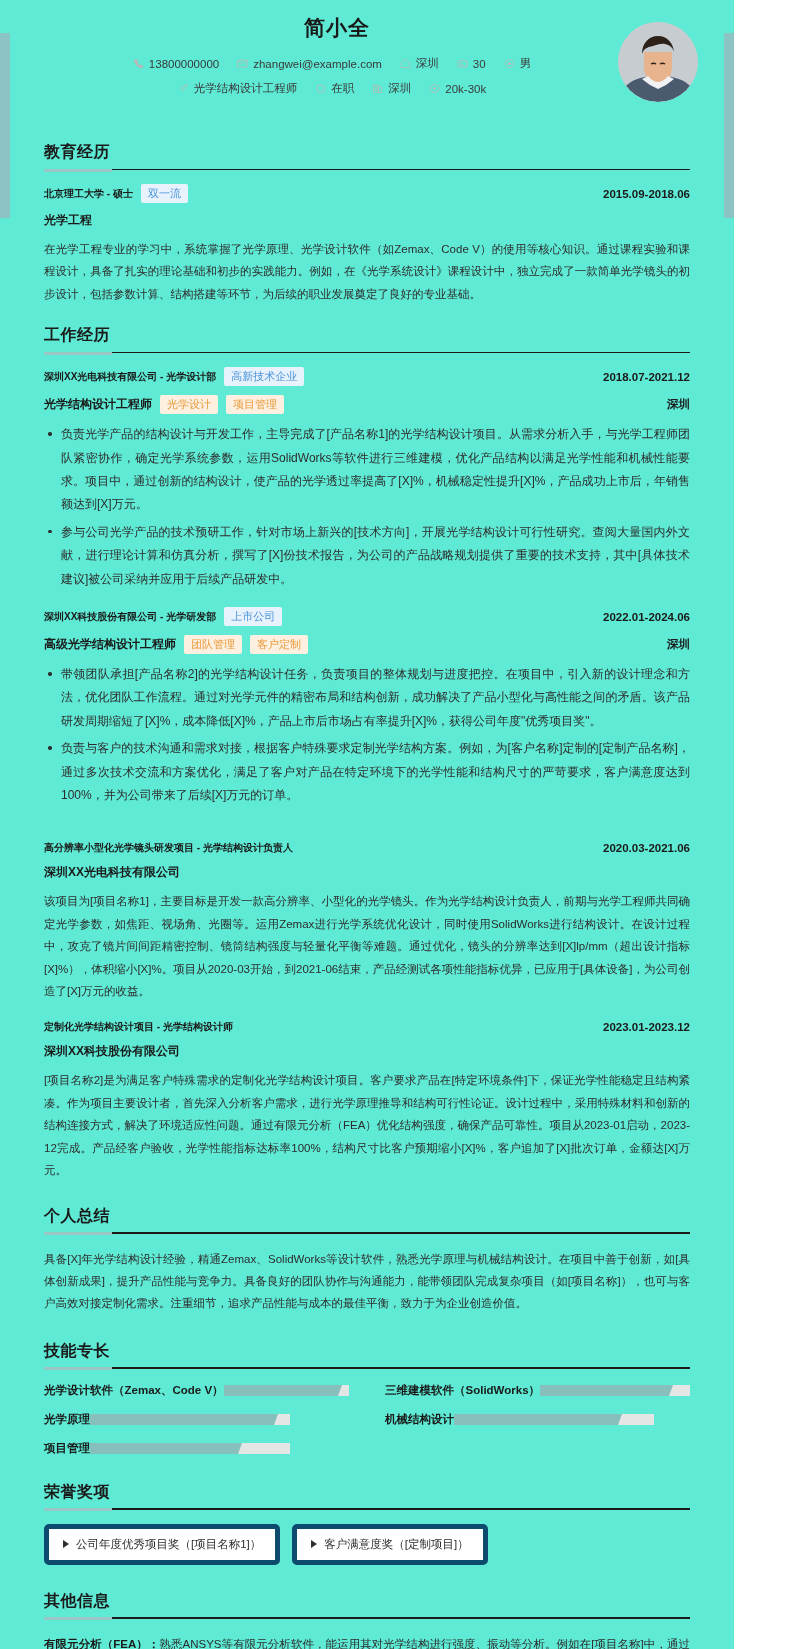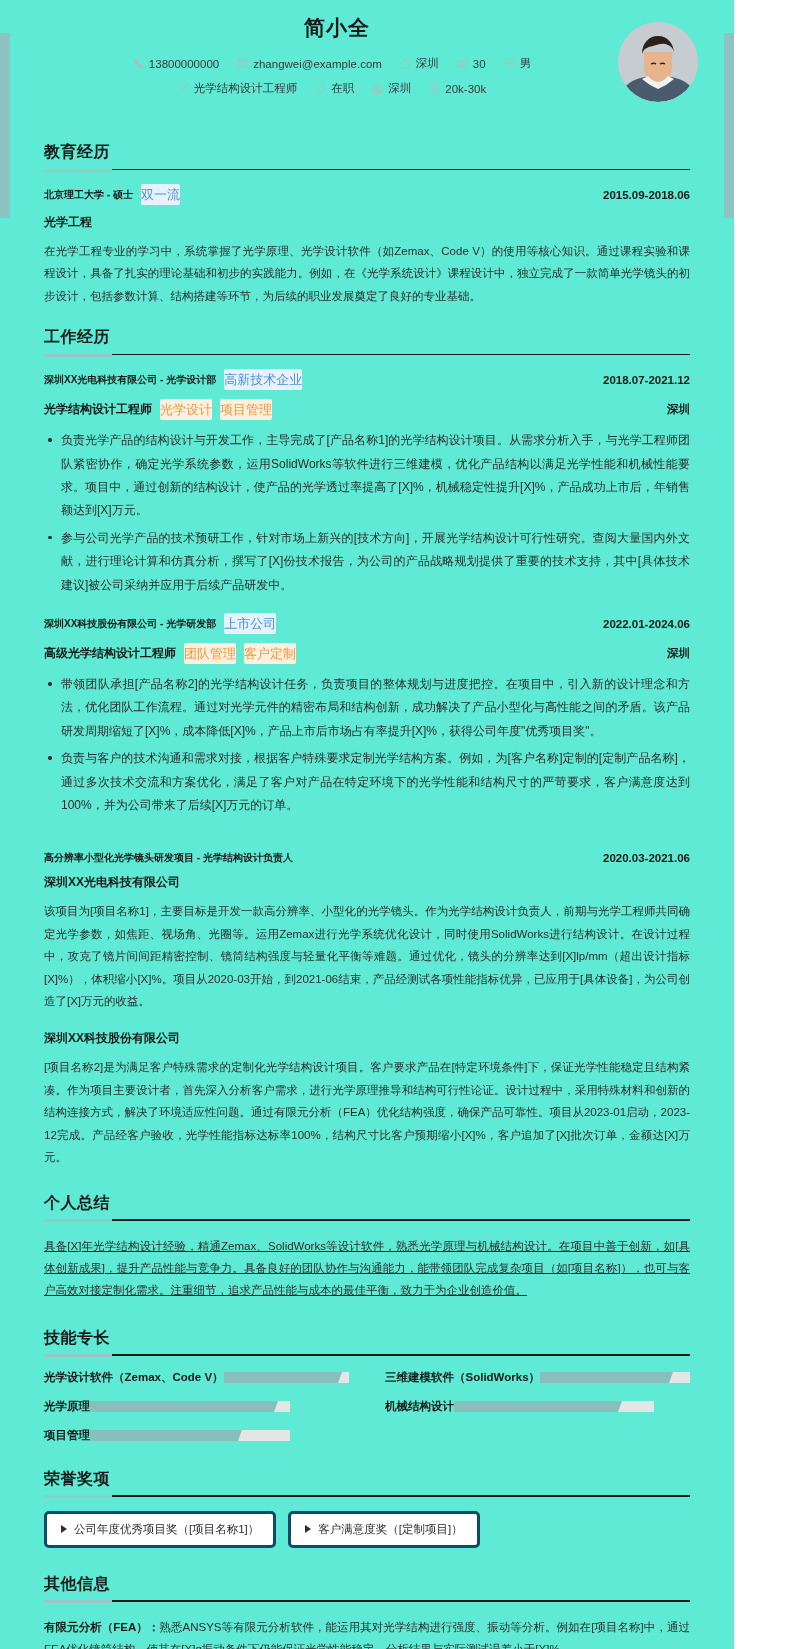--- a/index.html
+++ b/index.html
@@ -104,23 +104,23 @@
   .row-left { display: flex; align-items: center; gap: 8px; flex-wrap: wrap; }
   .org { font-size: 10px; font-weight: bold; color: #1a1a1a; }
   .date { font-size: 11.5px; font-weight: bold; color: #1a1a1a; white-space: nowrap; }
   .loc { font-size: 11.5px; font-weight: bold; color: #1a1a1a; white-space: nowrap; }
   .role { font-size: 12px; font-weight: bold; color: #1a1a1a; }
   .major { font-size: 12px; font-weight: bold; color: #1a1a1a; margin-bottom: 9px; }
   .sub-org { font-size: 12px; font-weight: bold; color: #1a1a1a; margin-bottom: 9px; margin-top: 8px; }
 
   .tag {
     display: inline-block;
-    font-size: 13px;
+    font-size: 11px;
     line-height: 1;
-    padding: 4px 0;
+    padding: 4px 7px;
     border-radius: 2px;
     white-space: nowrap;
   }
   .tag.blue   { background: #e8f2fc; color: #4a93d9; }
   .tag.orange { background: #fdf0e0; color: #e89b3c; }
 
   .para {
     font-size: 11.5px;
     line-height: 1.95;
     color: #2d2d2d;
@@ -176,21 +176,21 @@
     background: #87bfbd;
     transform: skewX(-20deg);
   }
 
   
   .awards { display: flex; flex-wrap: wrap; gap: 12px; }
   .award-chip {
     display: inline-flex;
     align-items: center;
     gap: 7px;
-    border: 3px solid #0c4a6e;
+    border: 5px solid #0c4a6e;
     border-radius: 5px;
     padding: 8px 14px;
     font-size: 11.5px;
     color: #2d2d2d;
     background: #fff;
   }
   .award-chip .tri {
     width: 0; height: 0;
     border-left: 6px solid #2d2d2d;
     border-top: 4px solid transparent;
@@ -405,26 +405,30 @@
     <div class="entry">
       <div class="row">
         <span class="org">高分辨率小型化光学镜头研发项目 - 光学结构设计负责人</span>
         <span class="date">2020.03-2021.06</span>
       </div>
       <div class="sub-org">深圳XX光电科技有限公司</div>
       <div class="para">该项目为[项目名称1]，主要目标是开发一款高分辨率、小型化的光学镜头。作为光学结构设计负责人，前期与光学工程师共同确定光学参数，如焦距、视场角、光圈等。运用Zemax进行光学系统优化设计，同时使用SolidWorks进行结构设计。在设计过程中，攻克了镜片间间距精密控制、镜筒结构强度与轻量化平衡等难题。通过优化，镜头的分辨率达到[X]lp/mm（超出设计指标[X]%），体积缩小[X]%。项目从2020-03开始，到2021-06结束，产品经测试各项性能指标优异，已应用于[具体设备]，为公司创造了[X]万元的收益。</div>
     </div>
 
     <div class="entry" style="margin-top:18px;">
+      <div class="row">
+        <span class="org">定制化光学结构设计项目 - 光学结构设计师</span>
+        <span class="date">2023.01-2023.12</span>
+      </div>
       <div class="sub-org">深圳XX科技股份有限公司</div>
       <div class="para">[项目名称2]是为满足客户特殊需求的定制化光学结构设计项目。客户要求产品在[特定环境条件]下，保证光学性能稳定且结构紧凑。作为项目主要设计者，首先深入分析客户需求，进行光学原理推导和结构可行性论证。设计过程中，采用特殊材料和创新的结构连接方式，解决了环境适应性问题。通过有限元分析（FEA）优化结构强度，确保产品可靠性。项目从2023-01启动，2023-12完成。产品经客户验收，光学性能指标达标率100%，结构尺寸比客户预期缩小[X]%，客户追加了[X]批次订单，金额达[X]万元。</div>
     </div>
   </div>
 
-  <div class="section" style="margin-top:24px;text-decoration:underline;">
+  <div class="section" style="margin-top:24px;">
     <div class="sec-head">
       <span class="sec-title">个人总结</span>
       <span class="sec-rule"></span>
       <span class="sec-rule-accent"></span>
     </div>
     <div class="para">具备[X]年光学结构设计经验，精通Zemax、SolidWorks等设计软件，熟悉光学原理与机械结构设计。在项目中善于创新，如[具体创新成果]，提升产品性能与竞争力。具备良好的团队协作与沟通能力，能带领团队完成复杂项目（如[项目名称]），也可与客户高效对接定制化需求。注重细节，追求产品性能与成本的最佳平衡，致力于为企业创造价值。</div>
   </div>
 
   <div class="section" style="margin-top:26px;">
     <div class="sec-head">

